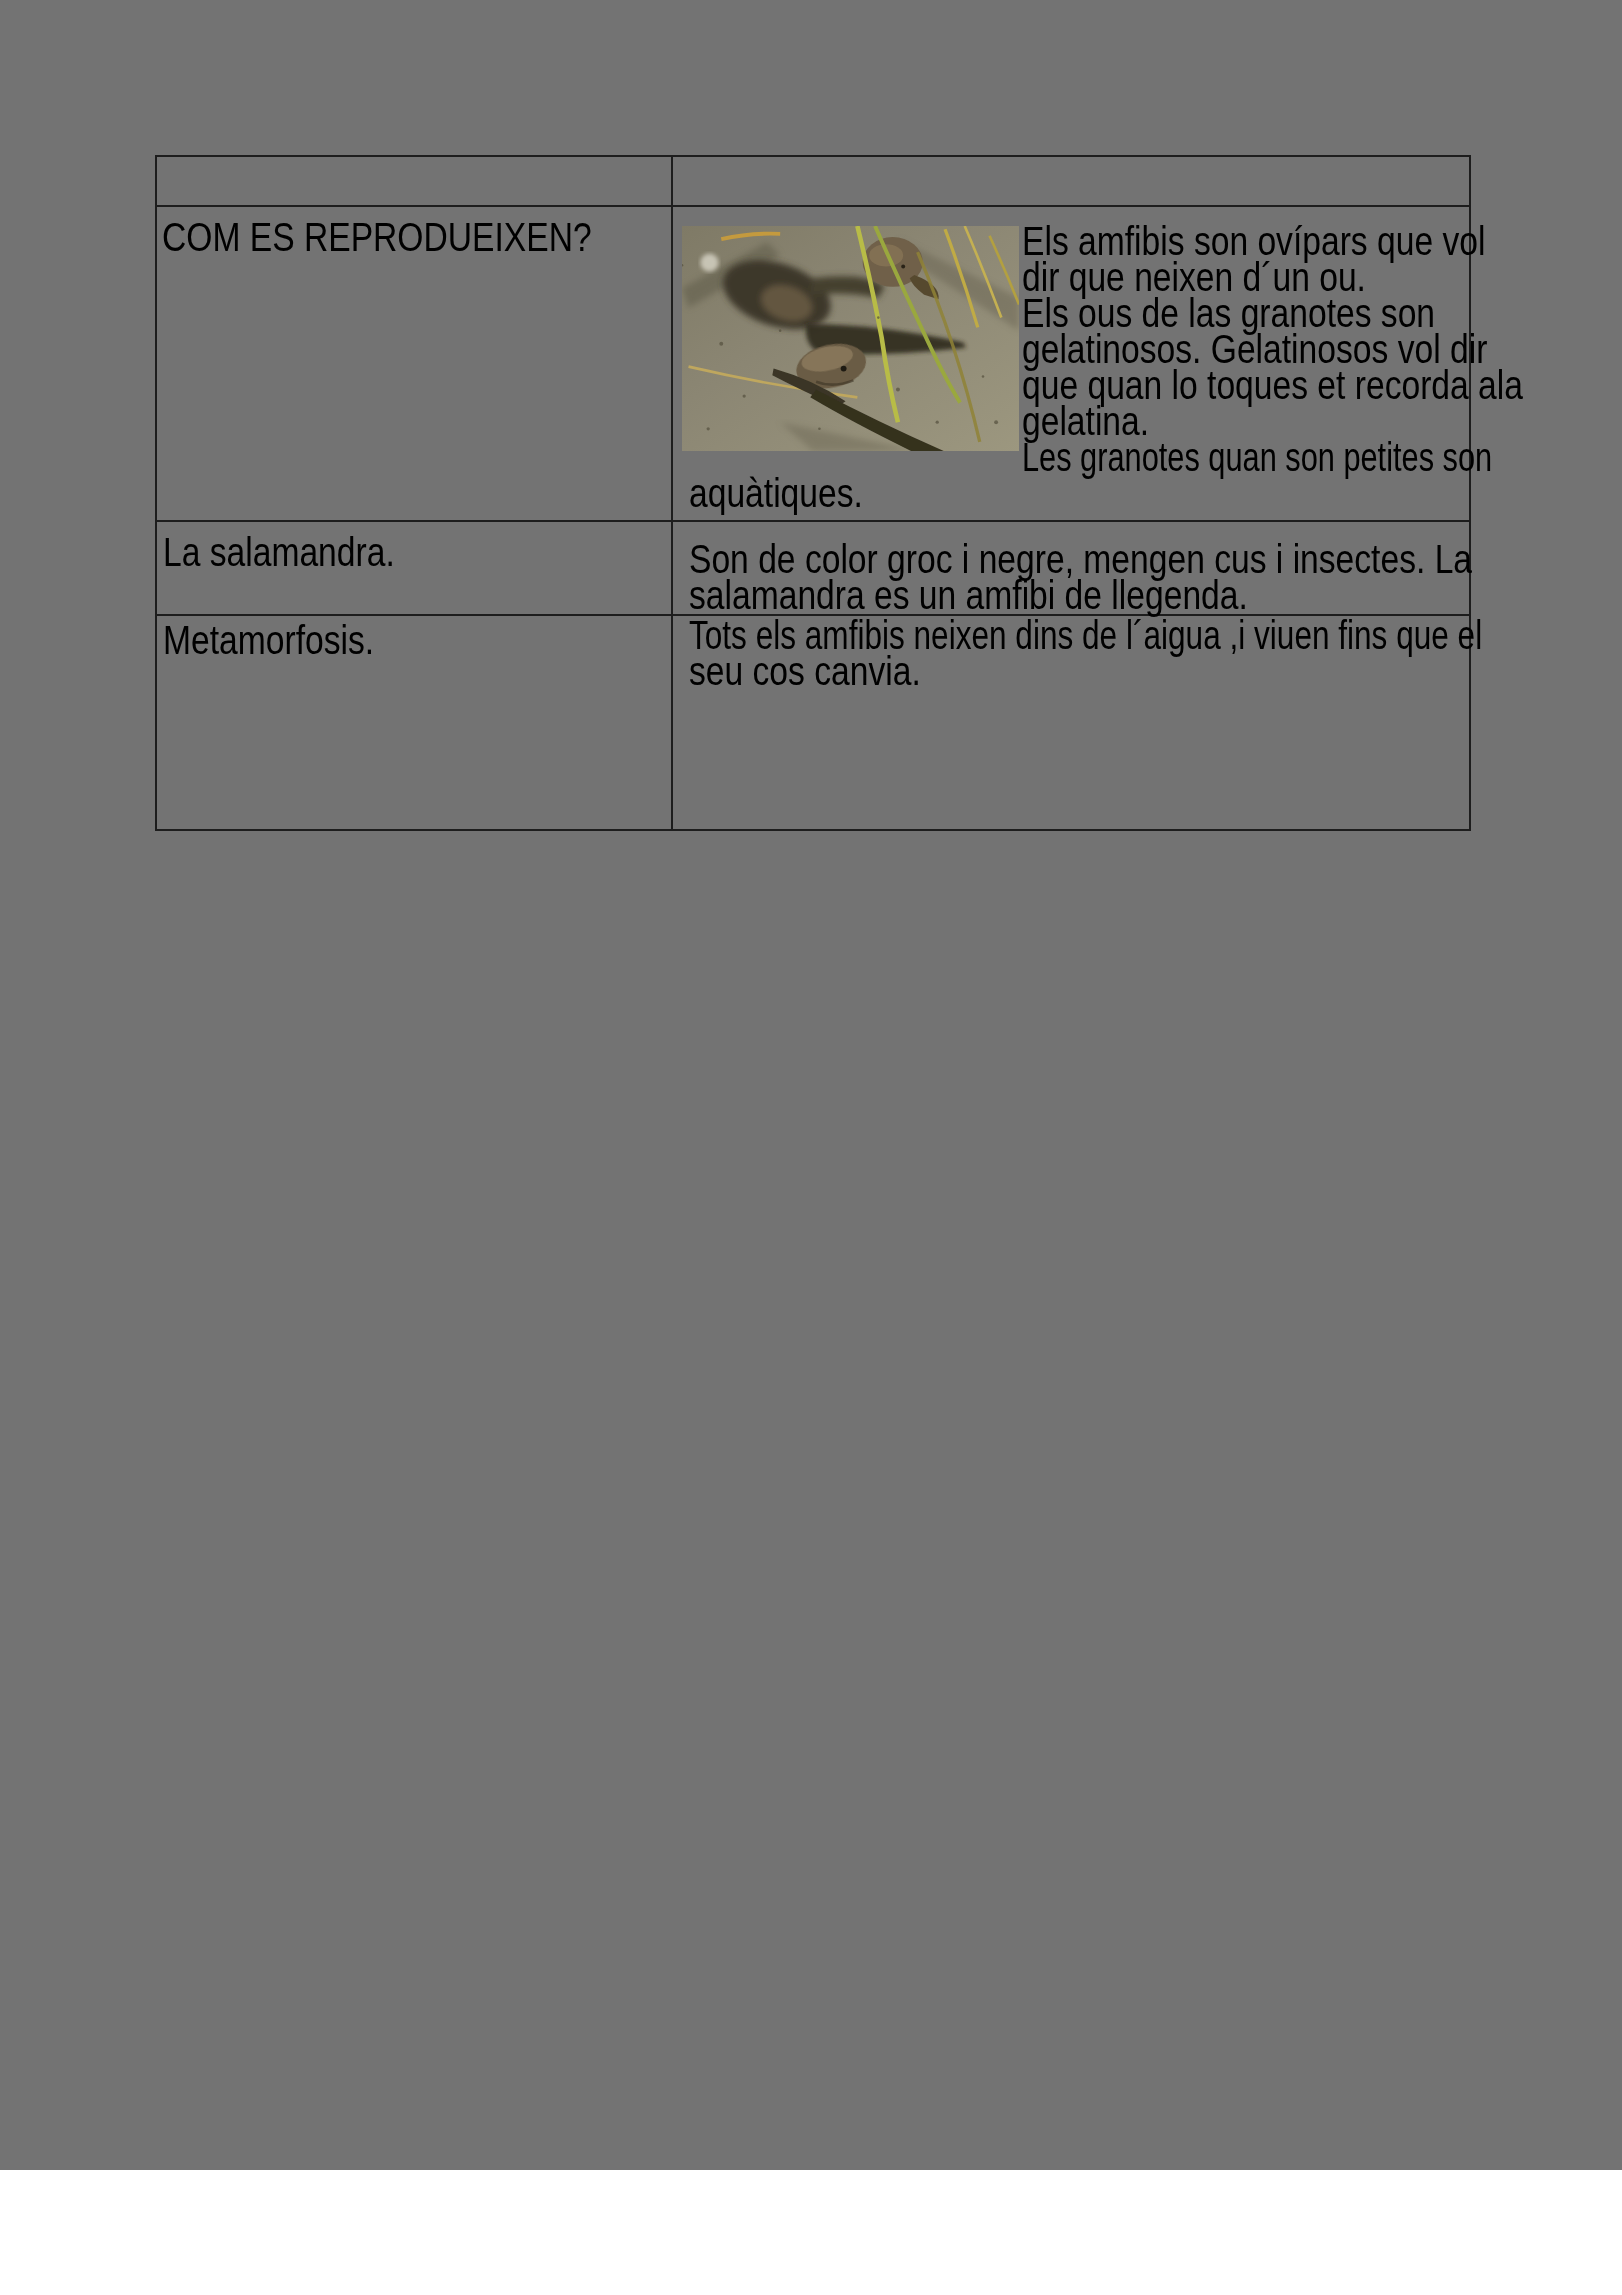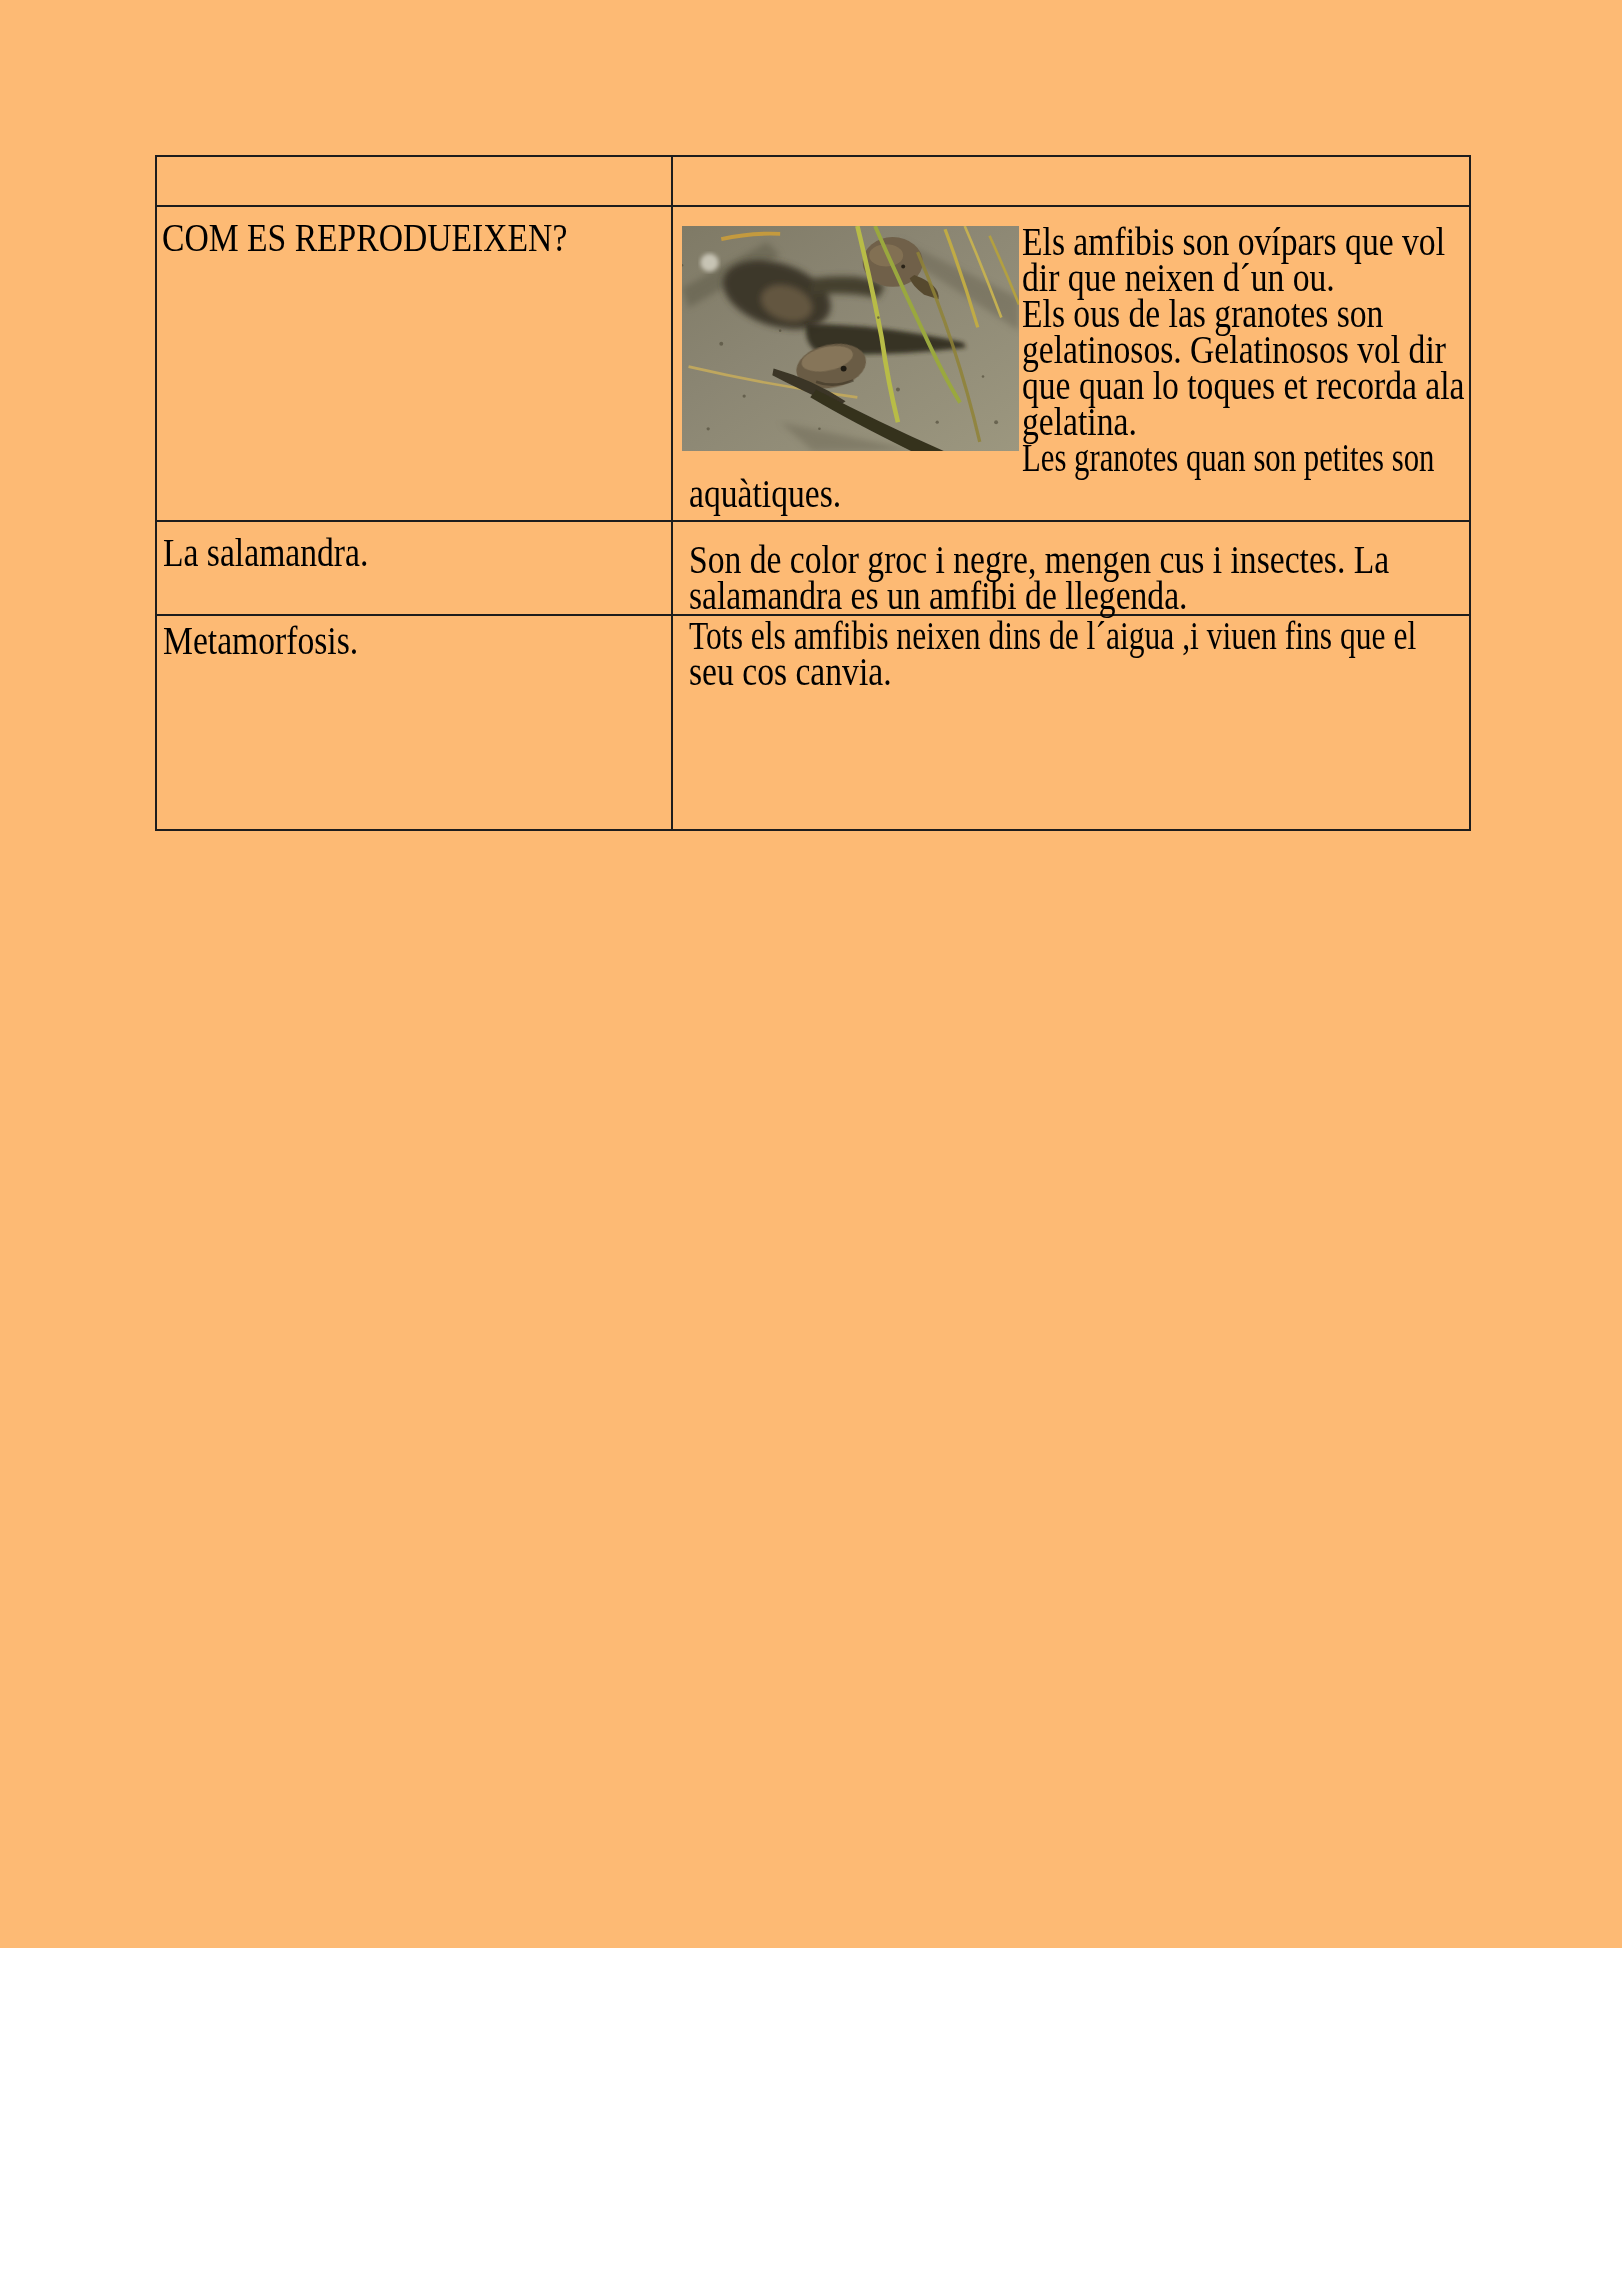--- a/index.html
+++ b/index.html
@@ -3,24 +3,24 @@
 <meta charset="utf-8">
 <style>
   html, body {
     margin: 0;
     padding: 0;
     background: #ffffff;
   }
   #page {
     position: relative;
     width: 1622px;
-    height: 1948px;
-    background: #fdba74;
+    height: 2170px;
+    background: #737373;
     overflow: hidden;
-    font-family: Liberation Serif, serif;
+    font-family: Liberation Sans, sans-serif;
     color: #000000;
   }
   
   .hline, .vline {
     position: absolute;
     background: #1d1d1d;
   }
   .hline { height: 2px; left: 155px; width: 1316px; }
   .vline { width: 2px; top: 155px; height: 676px; }
   

